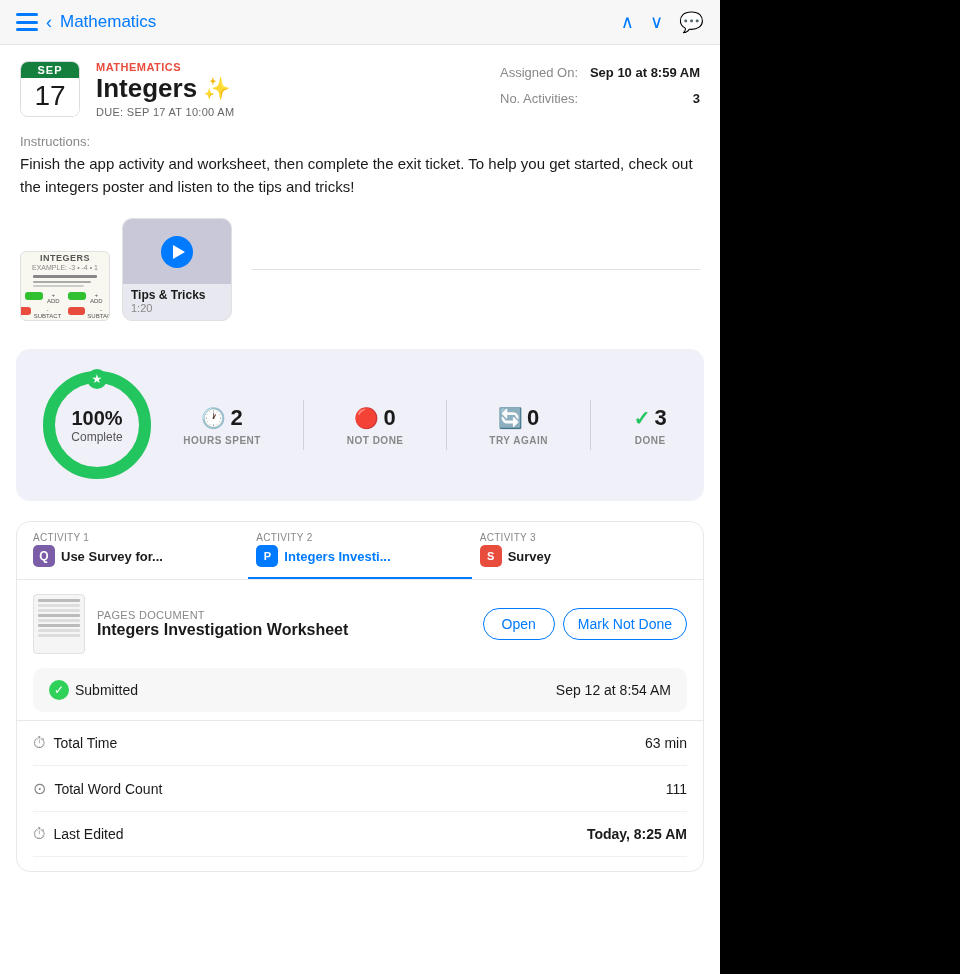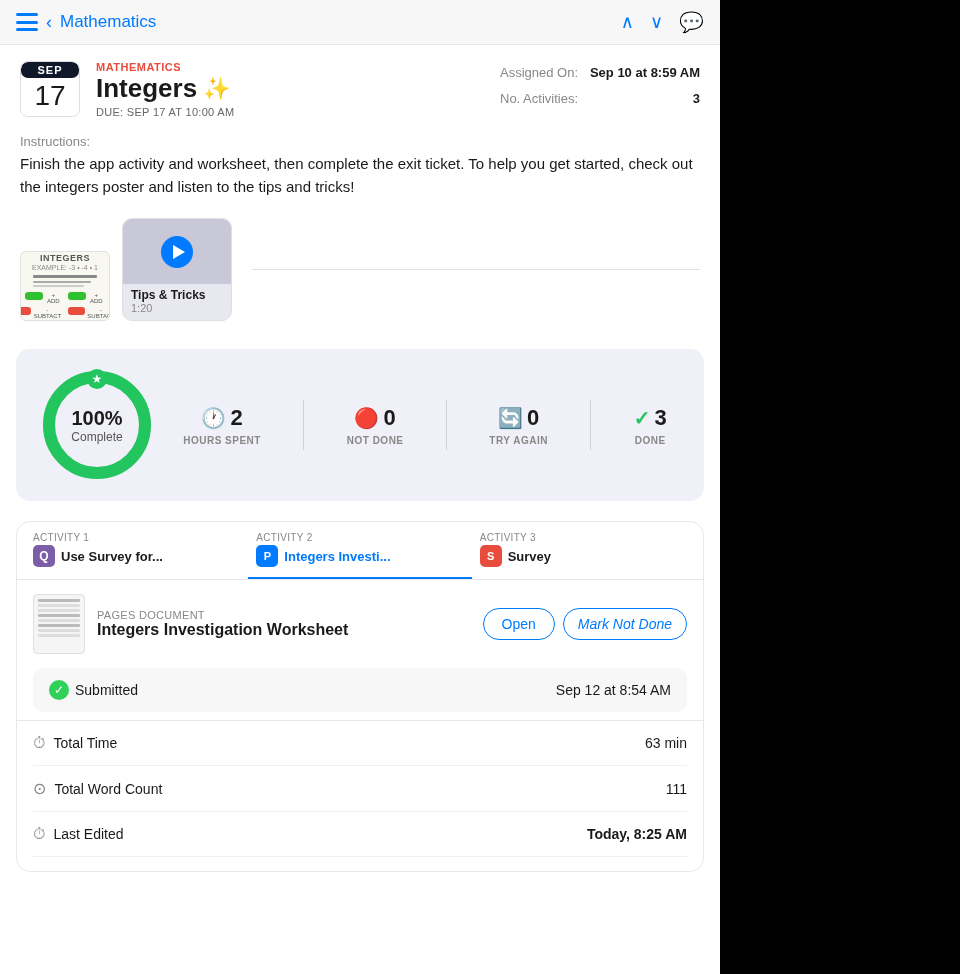--- a/index.html
+++ b/index.html
@@ -77,28 +77,27 @@
     }
     .calendar-icon {
       width: 60px;
       min-width: 60px;
       border-radius: 8px;
       overflow: hidden;
       border: 1px solid #ddd;
       text-align: center;
     }
     .cal-month {
-      background: #0f172a;
+      background: #15803d;
       color: #fff;
       font-size: 11px;
       font-weight: 700;
       letter-spacing: 1px;
       padding: 2px 0;
       text-transform: uppercase;
-      border-radius: 7px;
     }
     .cal-day {
       font-size: 28px;
       font-weight: 300;
       color: #1a1a1a;
       padding: 2px 0 4px;
       background: #fff;
     }
     .assignment-info {
       flex: 1;
@@ -465,21 +464,20 @@
     }
     .btn-mark {
       padding: 7px 14px;
       border: 1.5px solid #007aff;
       border-radius: 20px;
       color: #007aff;
       font-size: 14px;
       font-weight: 500;
       background: #fff;
       cursor: pointer;
-      font-style: italic;
     }
 
     
     .submission-row {
       display: flex;
       justify-content: space-between;
       align-items: center;
       padding: 12px 16px;
       background: #f7f7f7;
       border-radius: 10px;

